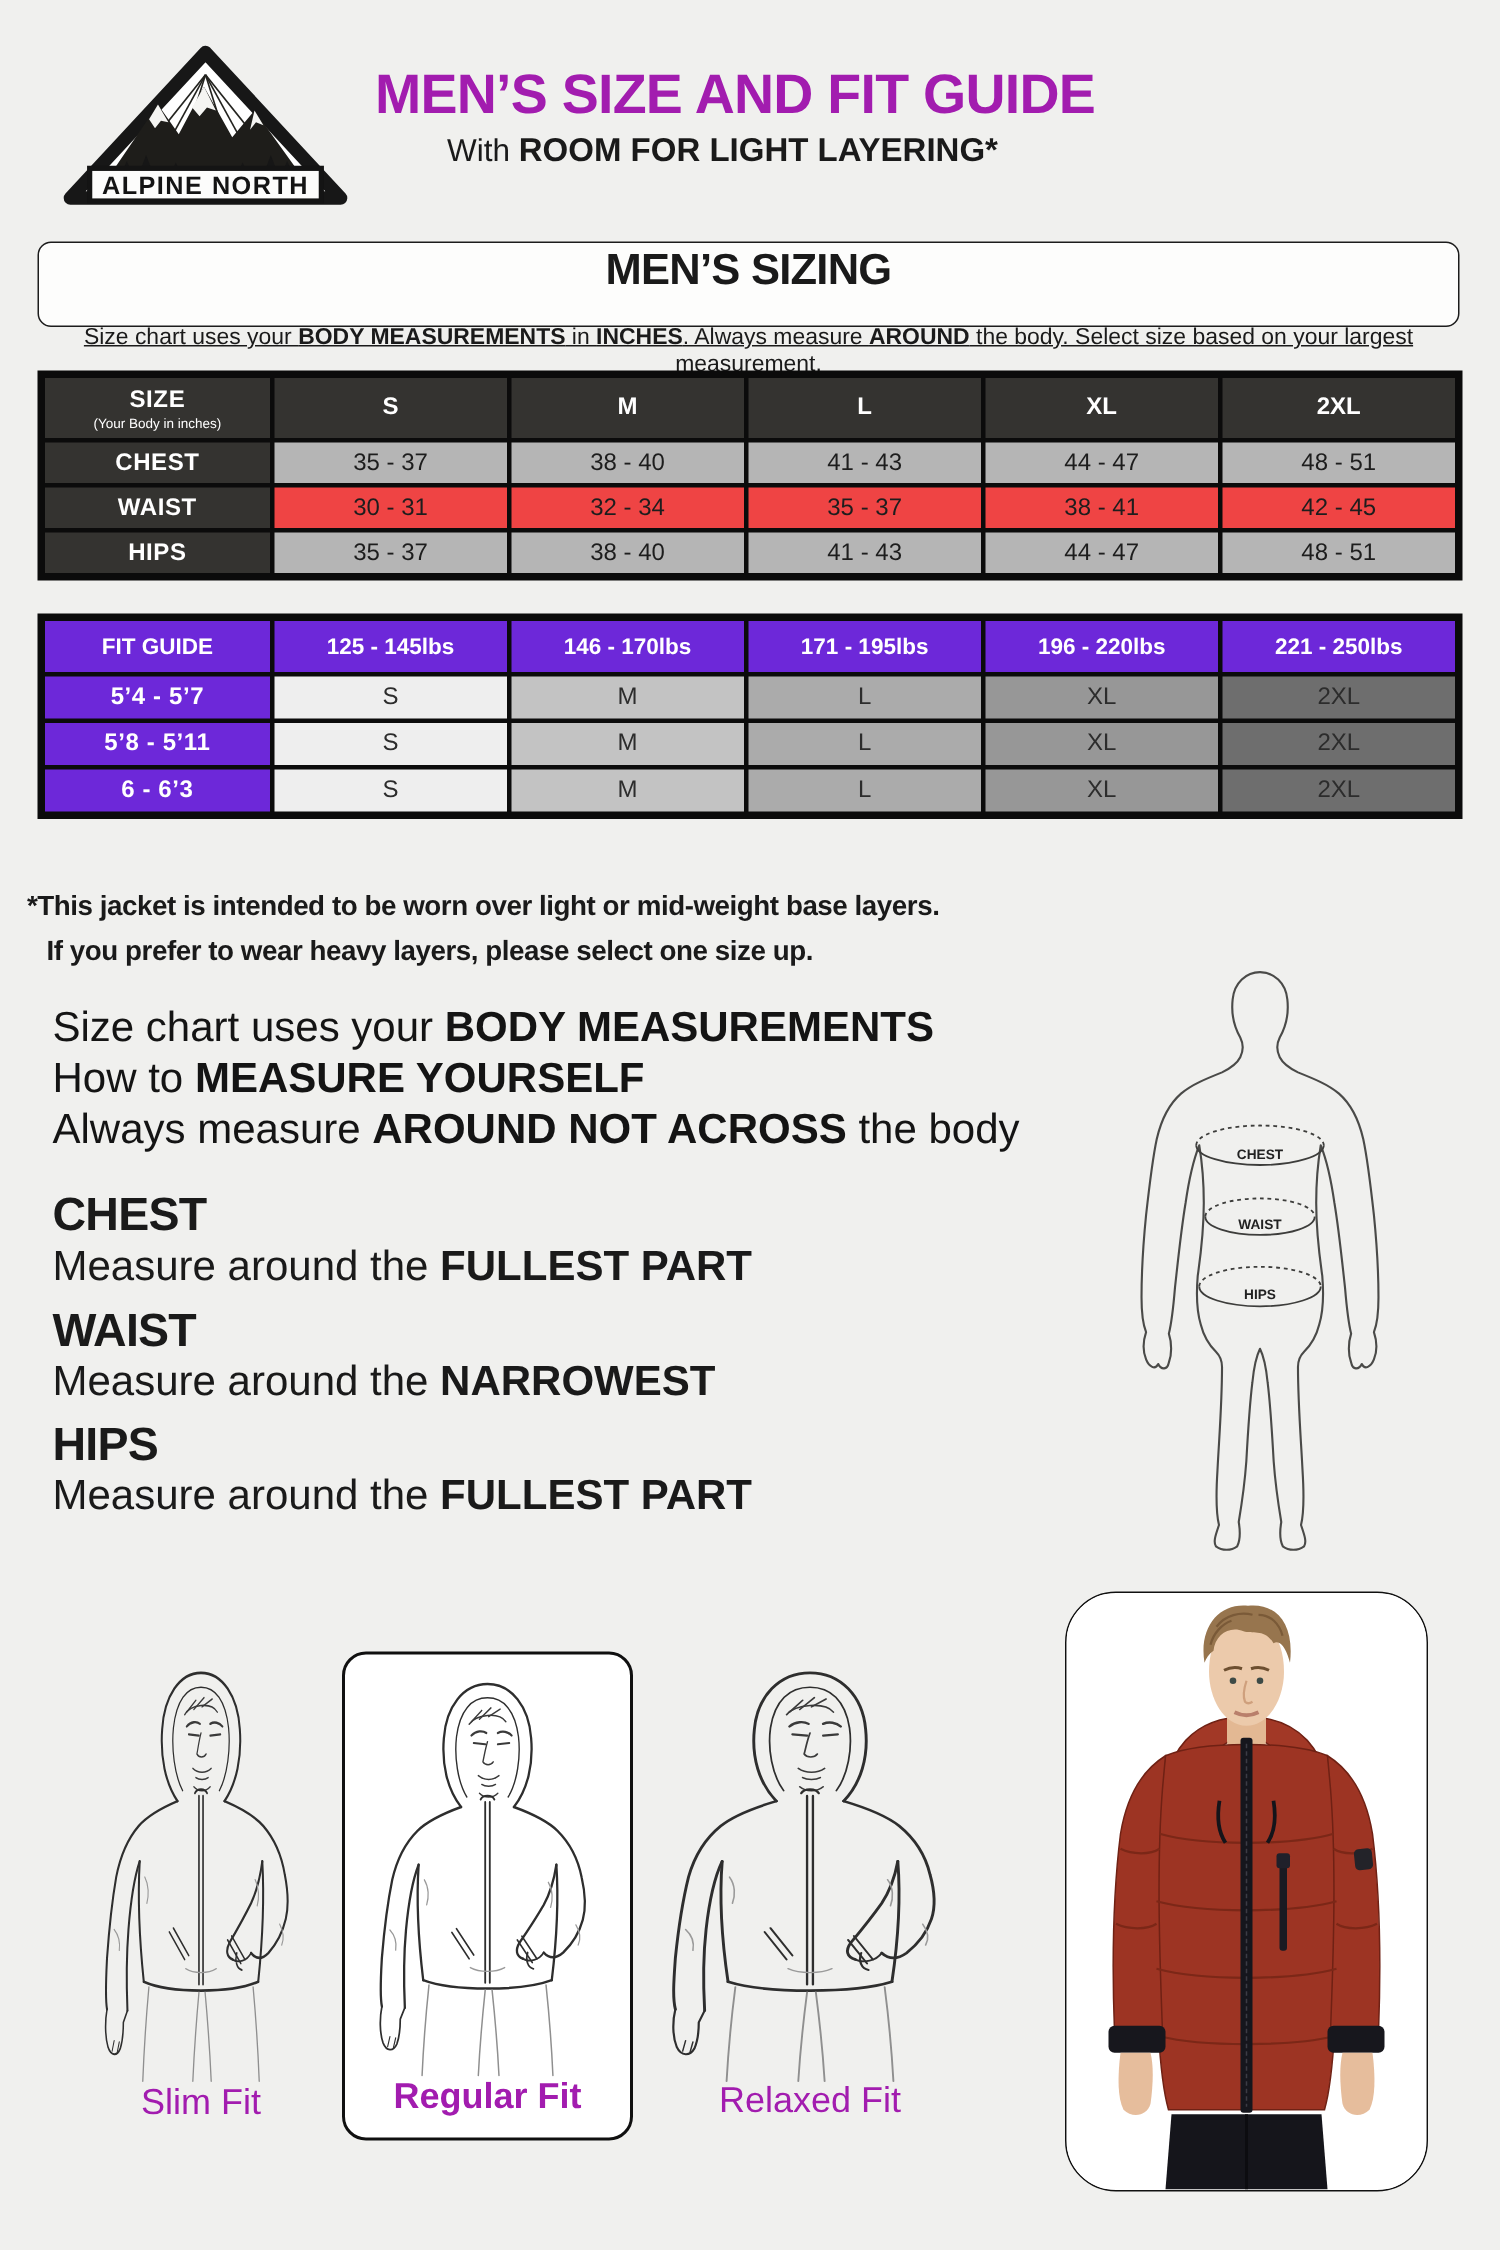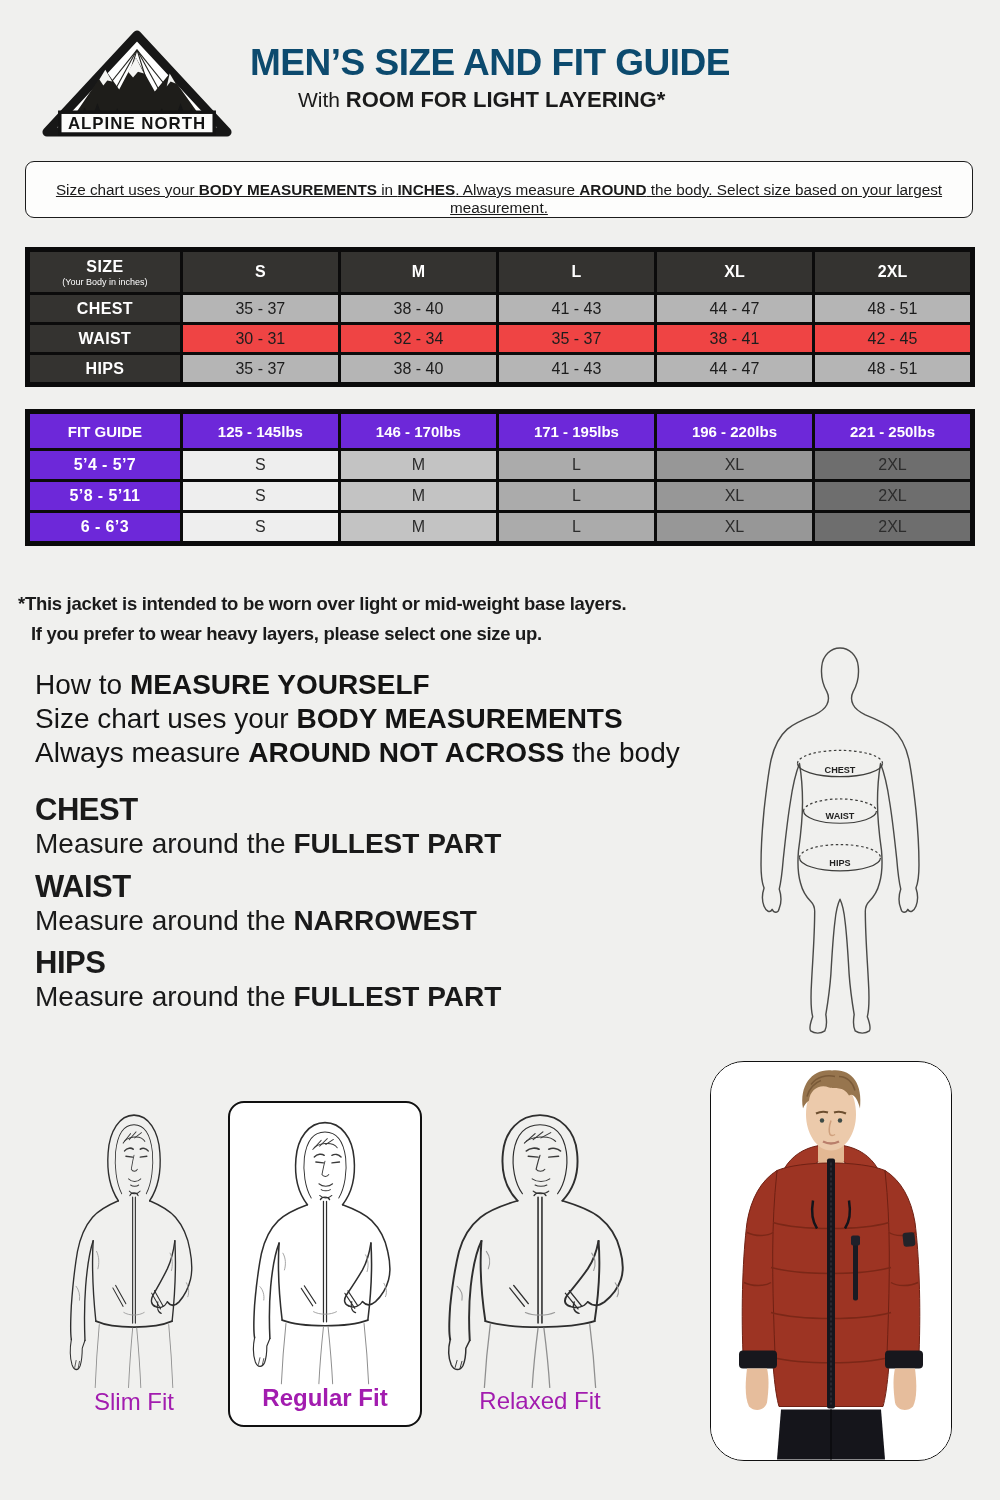--- a/index.html
+++ b/index.html
@@ -2,21 +2,21 @@
 <html><head>
 <meta charset="utf-8">
 <style>
   html,body{margin:0;padding:0;}
   body{width:1000px;height:1500px;position:relative;background:#f0f0ee;
        font-family:"Liberation Sans","DejaVu Sans",sans-serif;color:#1a1a1a;overflow:hidden;}
   .abs{position:absolute;}
   b,.b{font-weight:bold;}
 
   
-  .title{font-size:37px;font-weight:bold;letter-spacing:-.5px;color:#0c4a6e;}
+  .title{font-size:37px;font-weight:bold;letter-spacing:-.5px;color:#a21caf;}
   .sub1{font-size:25px;margin-top:9px;}
   .sub1 .b{font-size:28px;}
   .sub2{font-size:21px;margin-top:3px;margin-left:48px;}
   .sub2 .b{font-size:22px;}
 
   
   .sizing-box{left:25px;top:161px;width:946px;height:55px;background:#fdfdfc;
               border:1.7px solid #1c1c1c;border-radius:9px;text-align:center;}
   .sizing-box h2{margin:2px 0 0 0;font-size:29px;letter-spacing:-.5px;}
   .sizing-box p{margin:19px 8px 0 8px;font-size:15.3px;text-decoration:underline;}
@@ -86,20 +86,21 @@
     <text x="100" y="102" text-anchor="middle" font-family="Liberation Sans, sans-serif" font-size="17" font-weight="bold" letter-spacing="1" fill="#141414">ALPINE NORTH</text>
   </svg>
 </div>
 
 <div class="abs" style="left:250px;top:42px;width:720px;">
   <div class="title">MEN’S SIZE AND FIT GUIDE</div>
   <div class="sub2"><span>With </span><span class="b">ROOM FOR LIGHT LAYERING*</span></div>
 </div>
 
 <div class="abs sizing-box">
+  <h2>MEN’S SIZING</h2>
   <p><span>Size chart uses your </span><b>BODY MEASUREMENTS</b><span> in </span><b>INCHES</b><span>. Always measure </span><b>AROUND</b><span> the body. Select size based on your largest measurement.</span></p>
 </div>
 
 <div class="abs tblwrap" style="left:25px;top:247px;">
   <table>
     <tbody>
         <tr class="h40">
       <td class="dark corner" style="width:16.2%">
         <div class="big">SIZE</div>
         <div class="sub">(Your Body in inches)</div>
@@ -176,22 +177,22 @@
   </tbody>
     </table>
 </div>
 
 <div class="abs note">
   <div>*This jacket is intended to be worn over light or mid-weight base layers.</div>
   <div class="l2">If you prefer to wear heavy layers, please select one size up.</div>
 </div>
 
 <div class="abs measure">
+  <div><span>Size chart uses your </span><b>BODY MEASUREMENTS</b></div>
   <div><span>How to </span><b>MEASURE YOURSELF</b></div>
-  <div><span>Size chart uses your </span><b>BODY MEASUREMENTS</b></div>
   <div><span>Always measure </span><b>AROUND NOT ACROSS</b><span> the body</span></div>
 </div>
 
 <div class="abs mblock" style="top:793px;">
   <div class="mtitle">CHEST</div>
   <div class="mdesc"><span>Measure around the </span><b>FULLEST PART</b></div>
 </div>
 <div class="abs mblock" style="top:870px;">
   <div class="mtitle">WAIST</div>
   <div class="mdesc"><span>Measure around the </span><b>NARROWEST</b></div>

